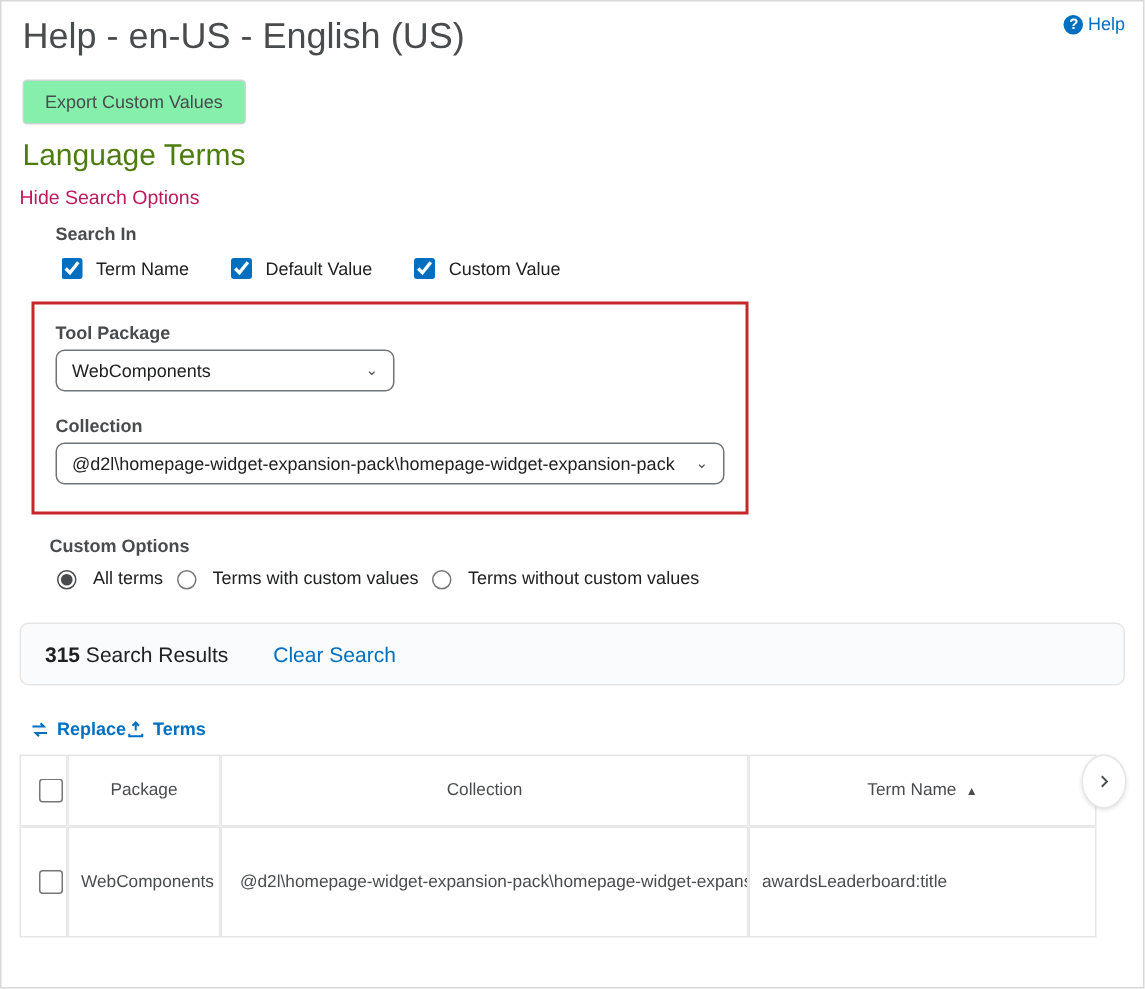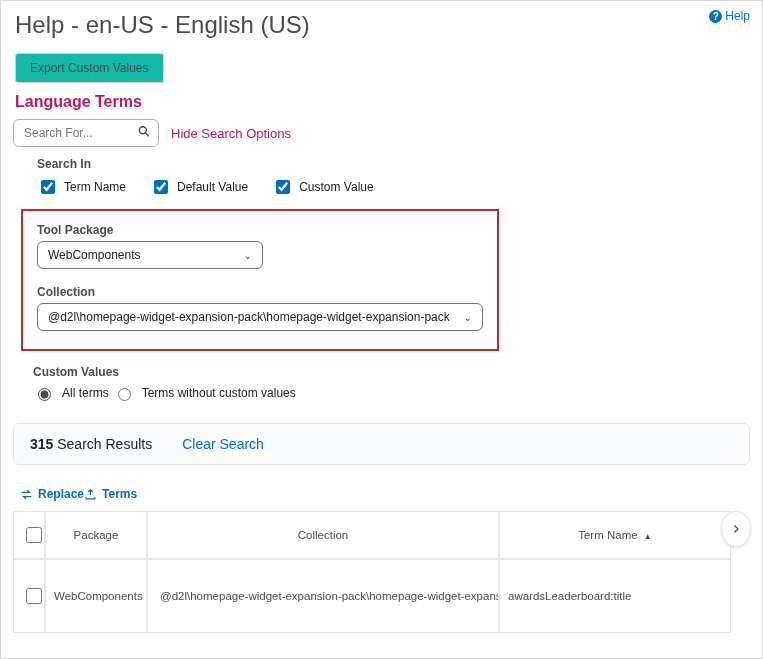--- a/index.html
+++ b/index.html
@@ -41,33 +41,33 @@
     font-weight: bold;
   }
   h1.page-title {
     font-size: 24px;
     font-weight: 400;
     margin: 10px 14px 14px 14px;
     color: #494c4e;
   }
   .export-btn {
     margin: 0 0 6px 14px;
-    background: #14b8a6;
+    background: #86efac;
     border: 1px solid #d0d3d6;
     padding: 7px 14px;
     font-size: 12px;
     color: #494c4e;
     cursor: pointer;
     border-radius: 3px;
   }
   h2.section-title {
-    font-size: 16px;
-    font-weight: 700;
+    font-size: 20px;
+    font-weight: 400;
     margin: 4px 14px 8px 14px;
-    color: #be185d;
+    color: #4d7c0f;
   }
   .search-row {
     display: flex;
     align-items: center;
     gap: 12px;
     margin: 0 12px 10px 12px;
   }
   .search-wrap {
     position: relative;
     width: 146px;
@@ -222,29 +222,20 @@
     <span>Help</span>
   </a>
 
   <h1 class="page-title">Help - en-US - English (US)</h1>
 
   <button class="export-btn">Export Custom Values</button>
 
   <h2 class="section-title">Language Terms</h2>
 
   <div class="search-row">
-    <div class="search-wrap">
-      <input class="search-input" type="text" placeholder="Search For..." style="">
-      <span class="search-mag">
-        <svg width="14" height="14" viewBox="0 0 24 24" fill="none" stroke="currentColor" stroke-width="2.5">
-            <circle cx="10" cy="10" r="6"></circle>
-            <line x1="20" y1="20" x2="14.5" y2="14.5"></line>
-          </svg>
-      </span>
-    </div>
     <span class="hide-opts">Hide Search Options</span>
   </div>
 
   <div class="search-in-label">Search In</div>
   <div class="check-row">
     <label class="chk">
       <input type="checkbox" checked="" style="">
       <span>Term Name</span>
     </label>
     <label class="chk">
@@ -264,25 +255,29 @@
       <span class="chev">⌄</span>
     </div>
     <span class="col-label">Collection</span>
     <div class="sel sel-col">
       <span>@d2l\homepage-widget-expansion-pack\homepage-widget-expansion-pack</span>
       <span class="chev">⌄</span>
     </div>
   </div>
 
   <div class="cv-section">
-    <div class="cv-label">Custom Values</div>
+    <div class="cv-label">Custom Options</div>
     <div class="radio-col">
       <label class="rad">
         <input type="radio" name="cv" checked="" style="">
         <span>All terms</span>
+      </label>
+      <label class="rad">
+        <input type="radio" name="cv" style="">
+        <span>Terms with custom values</span>
       </label>
       <label class="rad">
         <input type="radio" name="cv" style="">
         <span>Terms without custom values</span>
       </label>
     </div>
   </div>
 
   <div class="results-bar">
     <span>

